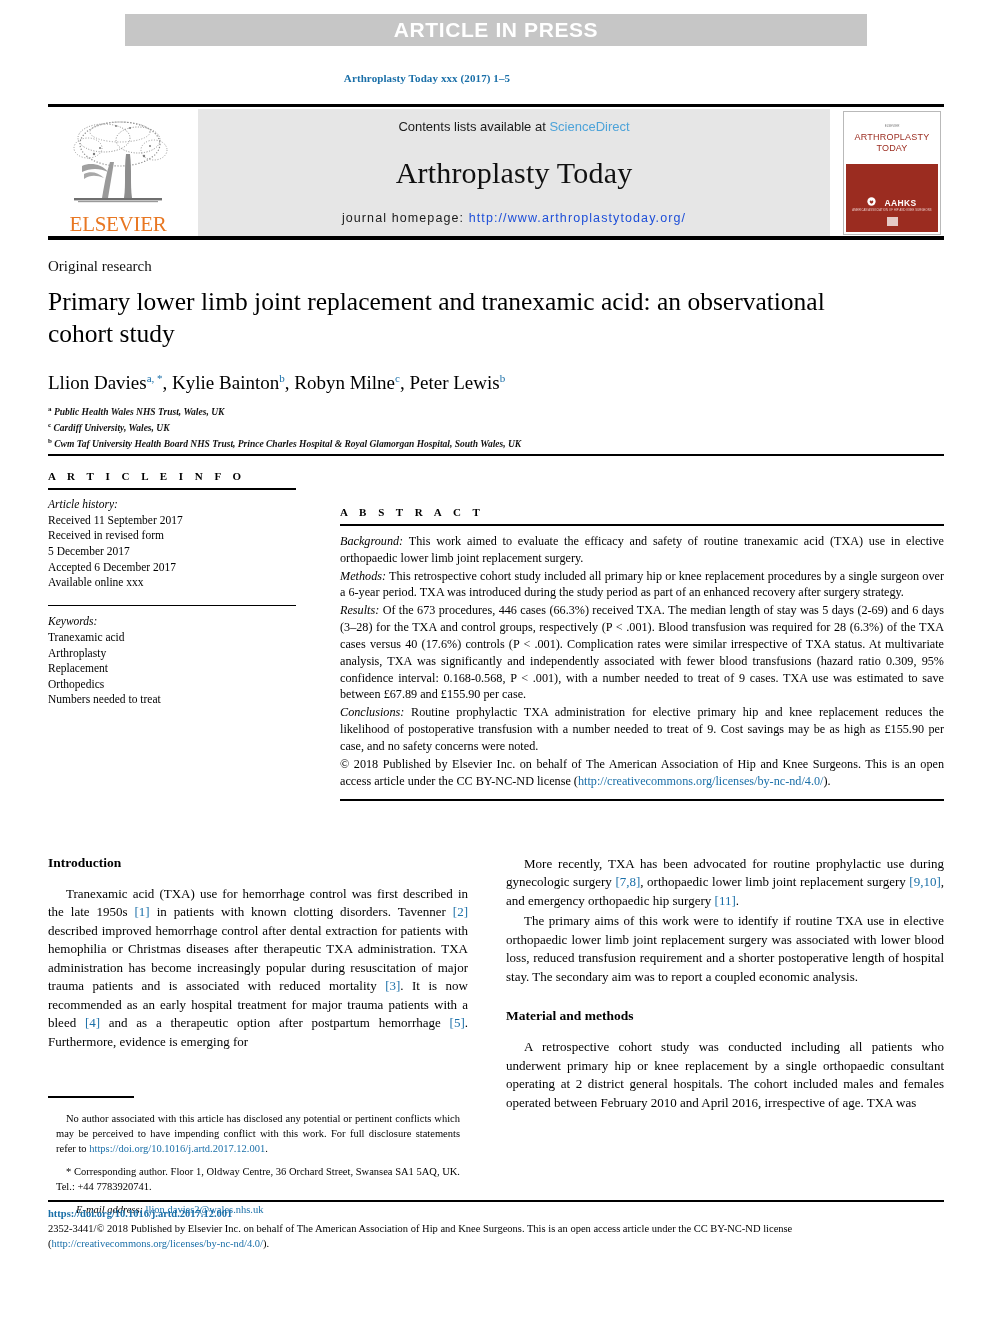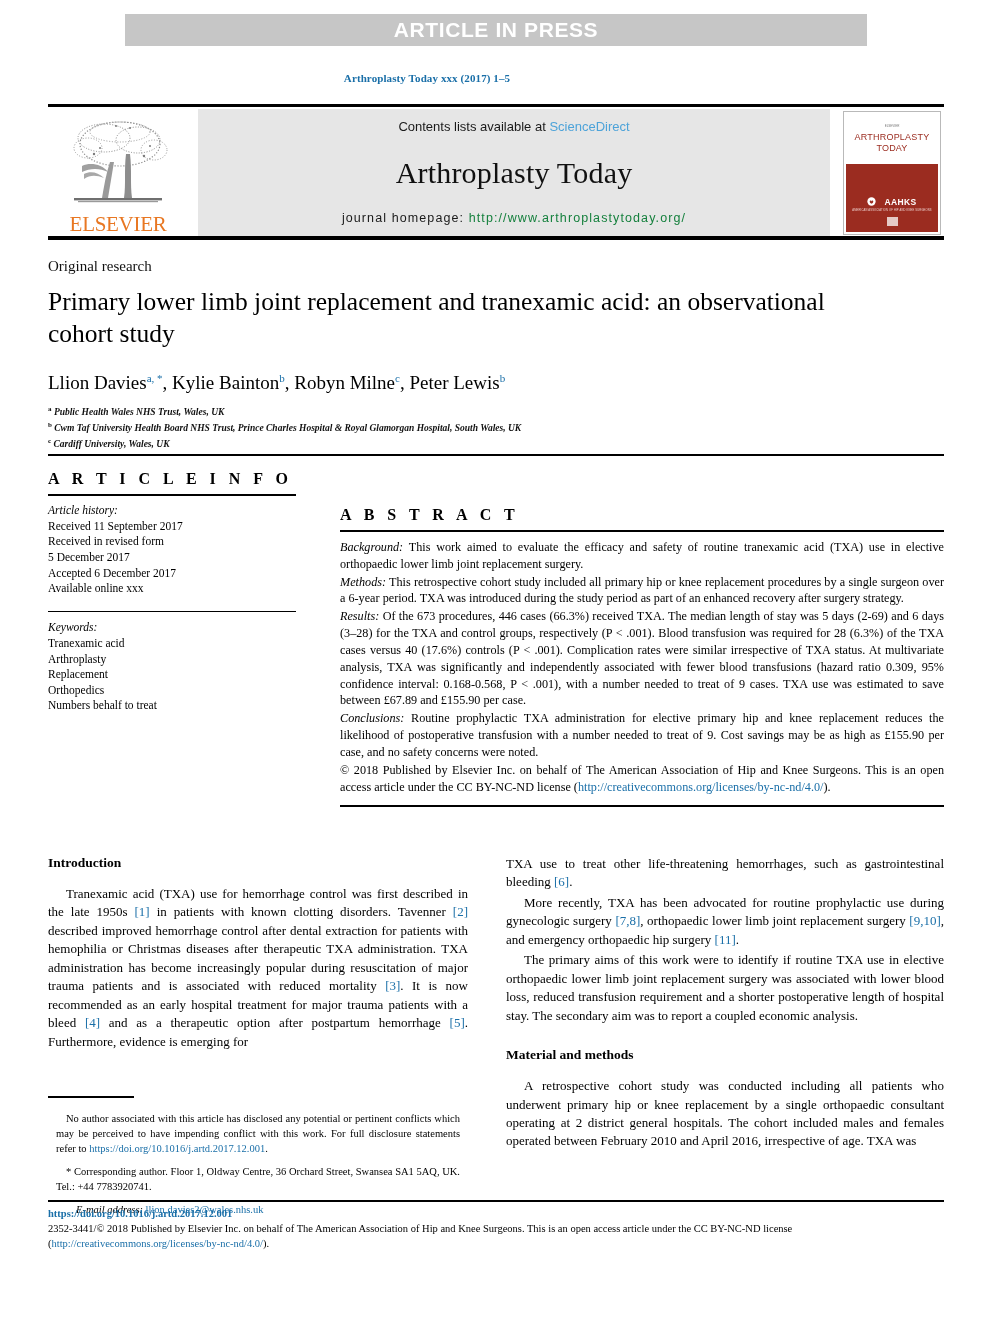--- a/index.html
+++ b/index.html
@@ -122,21 +122,21 @@
     color: #111111;
     letter-spacing: 0.2px;
   }
   .homepage-line {
     font-family: "Liberation Sans", sans-serif;
     font-size: 12.5px;
     letter-spacing: 1.1px;
     color: #1a1a1a;
   }
   .homepage-line .url {
-    color: #15803d;
+    color: #1d4ed8;
   }
   .cover-block {
     width: 104px;
     flex: 0 0 104px;
     display: flex;
     align-items: center;
     justify-content: center;
   }
   .cover {
     width: 98px;
@@ -179,21 +179,21 @@
     justify-content: flex-end;
     padding-bottom: 6px;
   }
   .cover-aahks {
     font-family: "Liberation Sans", sans-serif;
     font-size: 8.5px;
     font-weight: bold;
     color: #ffffff;
     letter-spacing: 0.4px;
     display: flex;
-    align-items: flex-start;
+    align-items: center;
     gap: 8px;
   }
   .cover-aahks-sub {
     font-family: "Liberation Sans", sans-serif;
     font-size: 2.6px;
     color: #f0d6d3;
     margin-top: 1px;
     letter-spacing: 0.2px;
   }
   .cover-seal {
@@ -273,21 +273,21 @@
   .abs-col {
     position: absolute;
     left: 340px;
     top: 470px;
     width: 604px;
     margin-top: 36px;
   }
   .col-head {
     font-family: "Liberation Serif", serif;
     font-weight: bold;
-    font-size: 16px;
+    font-size: 11px;
     letter-spacing: 4.5px;
     color: #000;
     margin-bottom: 6px;
   }
   .col-rule {
     height: 2px;
     background: #000;
     margin-bottom: 7px;
   }
   .info-block {
@@ -505,22 +505,22 @@
 
 <div class="authors">
   <span><span>Llion Davies</span><sup>a, *</sup></span>,
   <span><span>Kylie Bainton</span><sup>b</sup></span>,
   <span><span>Robyn Milne</span><sup>c</sup></span>,
   <span><span>Peter Lewis</span><sup>b</sup></span>
 </div>
 
 <div class="affiliations">
   <div><sup>a</sup> <span>Public Health Wales NHS Trust, Wales, UK</span></div>
+  <div><sup>c</sup> <span>Cardiff University, Wales, UK</span></div>
   <div><sup>b</sup> <span>Cwm Taf University Health Board NHS Trust, Prince Charles Hospital &amp; Royal Glamorgan Hospital, South Wales, UK</span></div>
-  <div><sup>c</sup> <span>Cardiff University, Wales, UK</span></div>
 </div>
 
 <div class="rule-afterauthors"></div>
 
 <div class="info-col">
   <div class="col-head">A R T I C L E   I N F O</div>
   <div class="col-rule"></div>
   <div class="info-block">
     <div class="lbl">Article history:</div>
     <div>Received 11 September 2017</div>
@@ -529,21 +529,21 @@
     <div>Accepted 6 December 2017</div>
     <div>Available online xxx</div>
   </div>
   <div class="info-sep"></div>
   <div class="info-block">
     <div class="lbl">Keywords:</div>
     <div>Tranexamic acid</div>
     <div>Arthroplasty</div>
     <div>Replacement</div>
     <div>Orthopedics</div>
-    <div>Numbers behalf to treat</div>
+    <div>Numbers needed to treat</div>
   </div>
 </div>
 
 <div class="abs-col">
   <div class="col-head">A B S T R A C T</div>
   <div class="col-rule"></div>
   <div class="abs-body">
     <p><span class="lbl">Background:</span><span> This work aimed to evaluate the efficacy and safety of routine tranexamic acid (TXA) use in elective orthopaedic lower limb joint replacement surgery.</span></p>
     <p><span class="lbl">Methods:</span><span> This retrospective cohort study included all primary hip or knee replacement procedures by a single surgeon over a 6-year period. TXA was introduced during the study period as part of an enhanced recovery after surgery strategy.</span></p>
     <p><span class="lbl">Results:</span><span> Of the 673 procedures, 446 cases (66.3%) received TXA. The median length of stay was 5 days (2-69) and 6 days (3–28) for the TXA and control groups, respectively (P &lt; .001). Blood transfusion was required for 28 (6.3%) of the TXA cases versus 40 (17.6%) controls (P &lt; .001). Complication rates were similar irrespective of TXA status. At multivariate analysis, TXA was significantly and independently associated with fewer blood transfusions (hazard ratio 0.309, 95% confidence interval: 0.168-0.568, P &lt; .001), with a number needed to treat of 9 cases. TXA use was estimated to save between £67.89 and £155.90 per case.</span></p>
@@ -552,21 +552,20 @@
   </div>
   <div class="abs-rule-bottom"></div>
 </div>
 
 <div class="body-left">
   <div class="body-heading">Introduction</div>
   <p class="body-par"><span>Tranexamic acid (TXA) use for hemorrhage control was first described in the late 1950s </span><span class="ref">[1]</span><span> in patients with known clotting disorders. Tavenner </span><span class="ref">[2]</span><span> described improved hemorrhage control after dental extraction for patients with hemophilia or Christmas diseases after therapeutic TXA administration. TXA administration has become increasingly popular during resuscitation of major trauma patients and is associated with reduced mortality </span><span class="ref">[3]</span><span>. It is now recommended as an early hospital treatment for major trauma patients with a bleed </span><span class="ref">[4]</span><span> and as a therapeutic option after postpartum hemorrhage </span><span class="ref">[5]</span><span>. Furthermore, evidence is emerging for</span></p>
 </div>
 
 <div class="body-right">
-  <p class="body-par cont"><span>TXA use to treat other life-threatening hemorrhages, such as gastrointestinal bleeding </span><span class="ref">[6]</span><span>.</span></p>
   <p class="body-par"><span>More recently, TXA has been advocated for routine prophylactic use during gynecologic surgery </span><span class="ref">[7,8]</span><span>, orthopaedic lower limb joint replacement surgery </span><span class="ref">[9,10]</span><span>, and emergency orthopaedic hip surgery </span><span class="ref">[11]</span><span>.</span></p>
   <p class="body-par">The primary aims of this work were to identify if routine TXA use in elective orthopaedic lower limb joint replacement surgery was associated with lower blood loss, reduced transfusion requirement and a shorter postoperative length of hospital stay. The secondary aim was to report a coupled economic analysis.</p>
   <div class="body-heading later">Material and methods</div>
   <p class="body-par">A retrospective cohort study was conducted including all patients who underwent primary hip or knee replacement by a single orthopaedic consultant operating at 2 district general hospitals. The cohort included males and females operated between February 2010 and April 2016, irrespective of age. TXA was</p>
 </div>
 
 <div class="foot-rule"></div>
 <div class="footnote">
   <p class="ind"><span>No author associated with this article has disclosed any potential or pertinent conflicts which may be perceived to have impending conflict with this work. For full disclosure statements refer to </span><span class="link">https://doi.org/10.1016/j.artd.2017.12.001</span><span>.</span></p>
   <p class="ind">* Corresponding author. Floor 1, Oldway Centre, 36 Orchard Street, Swansea SA1 5AQ, UK. Tel.: +44 7783920741.</p>

